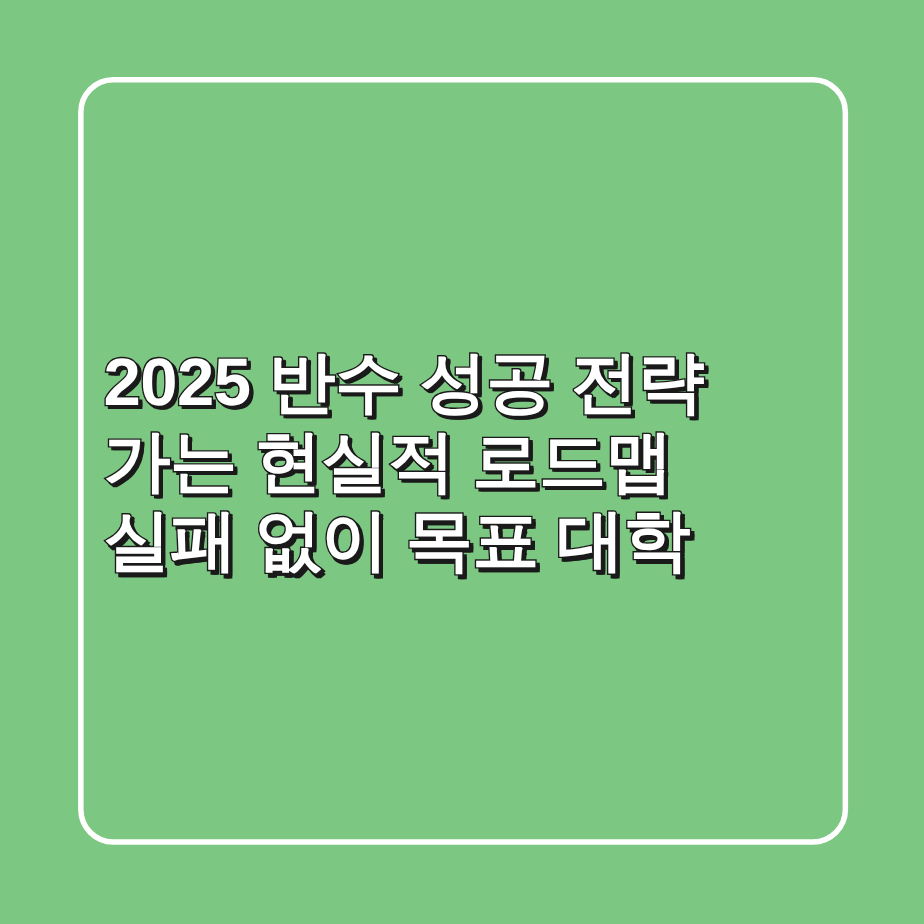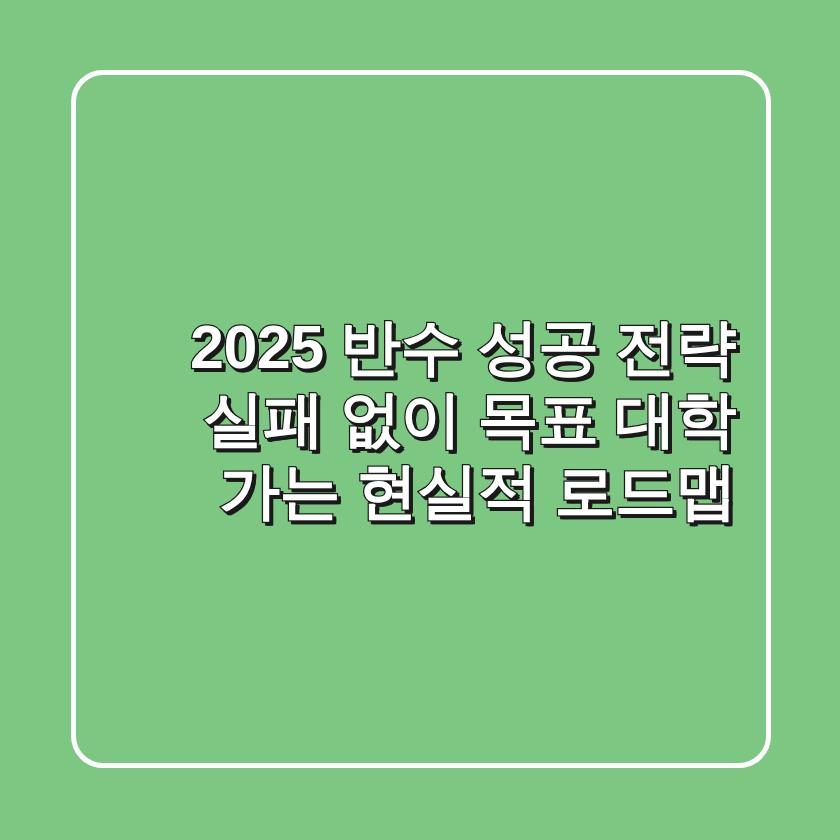--- a/index.html
+++ b/index.html
@@ -33,23 +33,23 @@
     box-sizing: border-box;
     border: 5px solid #ffffff;
     border-radius: 32px;
     display: flex;
     align-items: center;
     justify-content: center;
   }
 
   #headline-block {
     width: 100%;
-    padding: 0 30px;
+    padding: 0 18px;
     box-sizing: border-box;
-    text-align: right;
+    text-align: left;
     user-select: none;
   }
 
   .headline-line {
     display: block;
     font-family: "Liberation Sans", "DejaVu Sans", sans-serif;
     font-weight: 700;
     font-size: 61px;
     line-height: 72px;
     letter-spacing: -0.5px;
@@ -65,17 +65,17 @@
       4px 2px 0 #1a1a1a;
   }
 </style>
 </head>
 <body>
 
 <div id="thumbnail-canvas">
   <div id="card-frame">
     <div id="headline-block">
       <span class="headline-line">2025 반수 성공 전략</span>
+      <span class="headline-line">가는 현실적 로드맵</span>
       <span class="headline-line">실패 없이 목표 대학</span>
-      <span class="headline-line">가는 현실적 로드맵</span>
     </div>
   </div>
 </div>
 
 </body></html>

